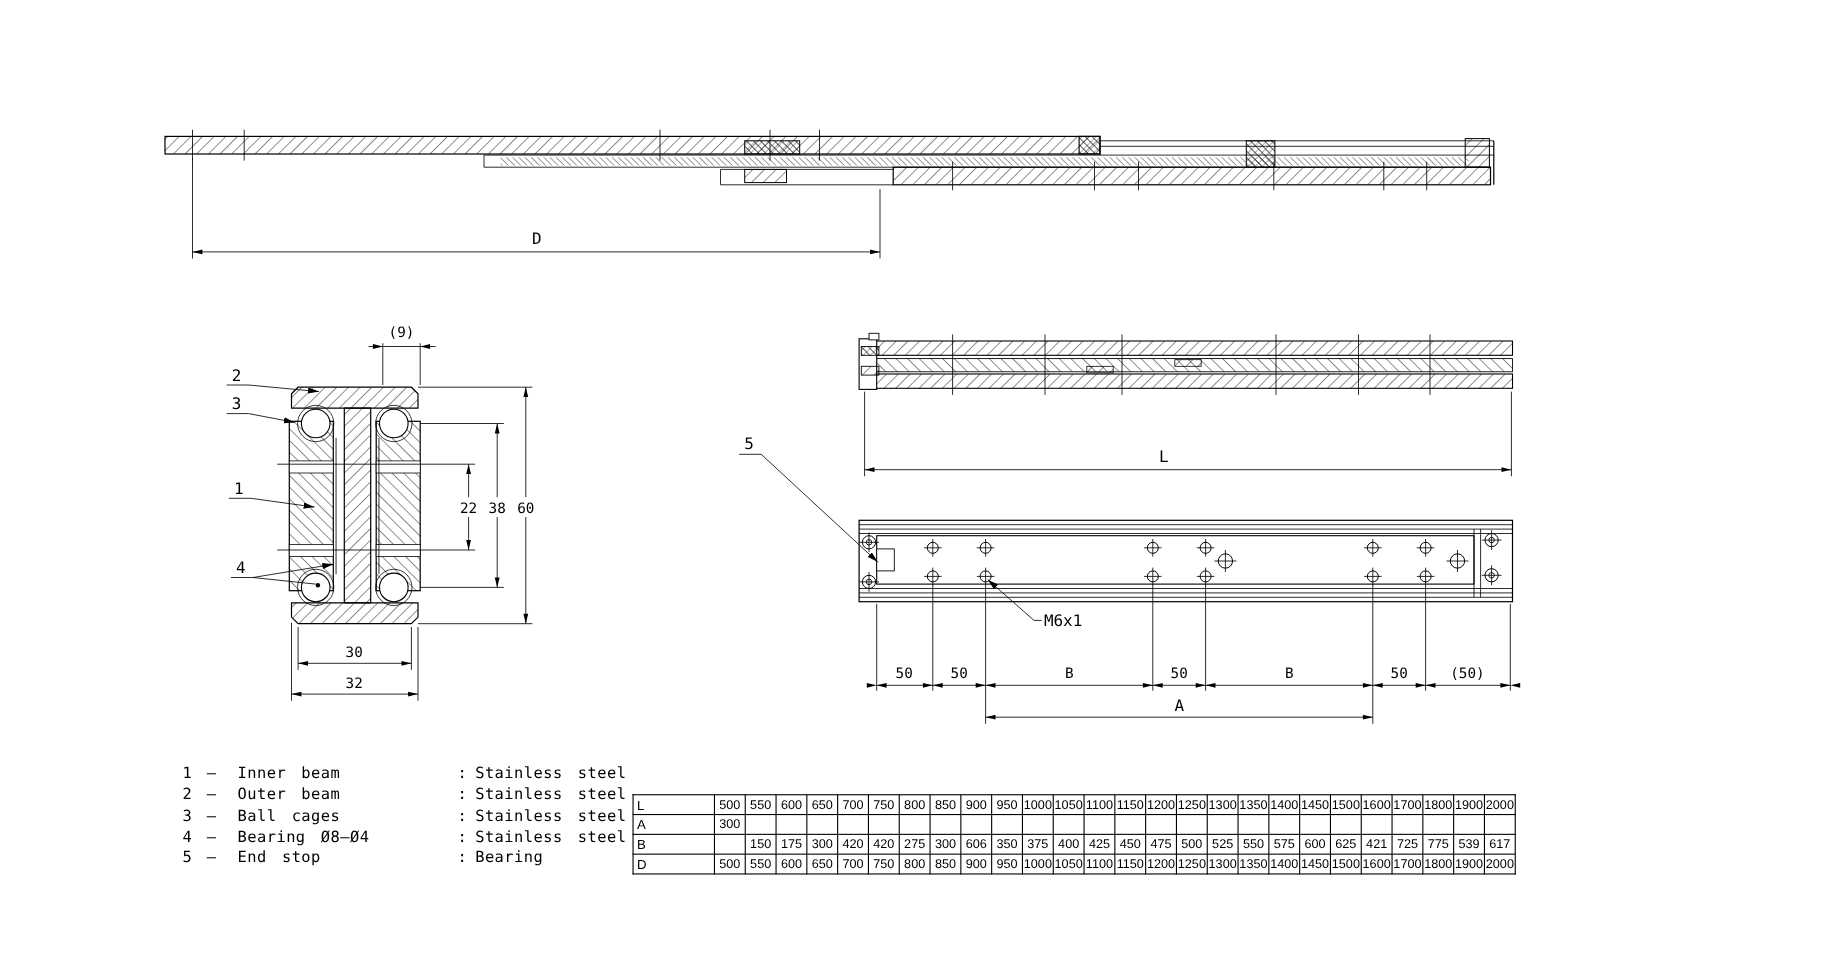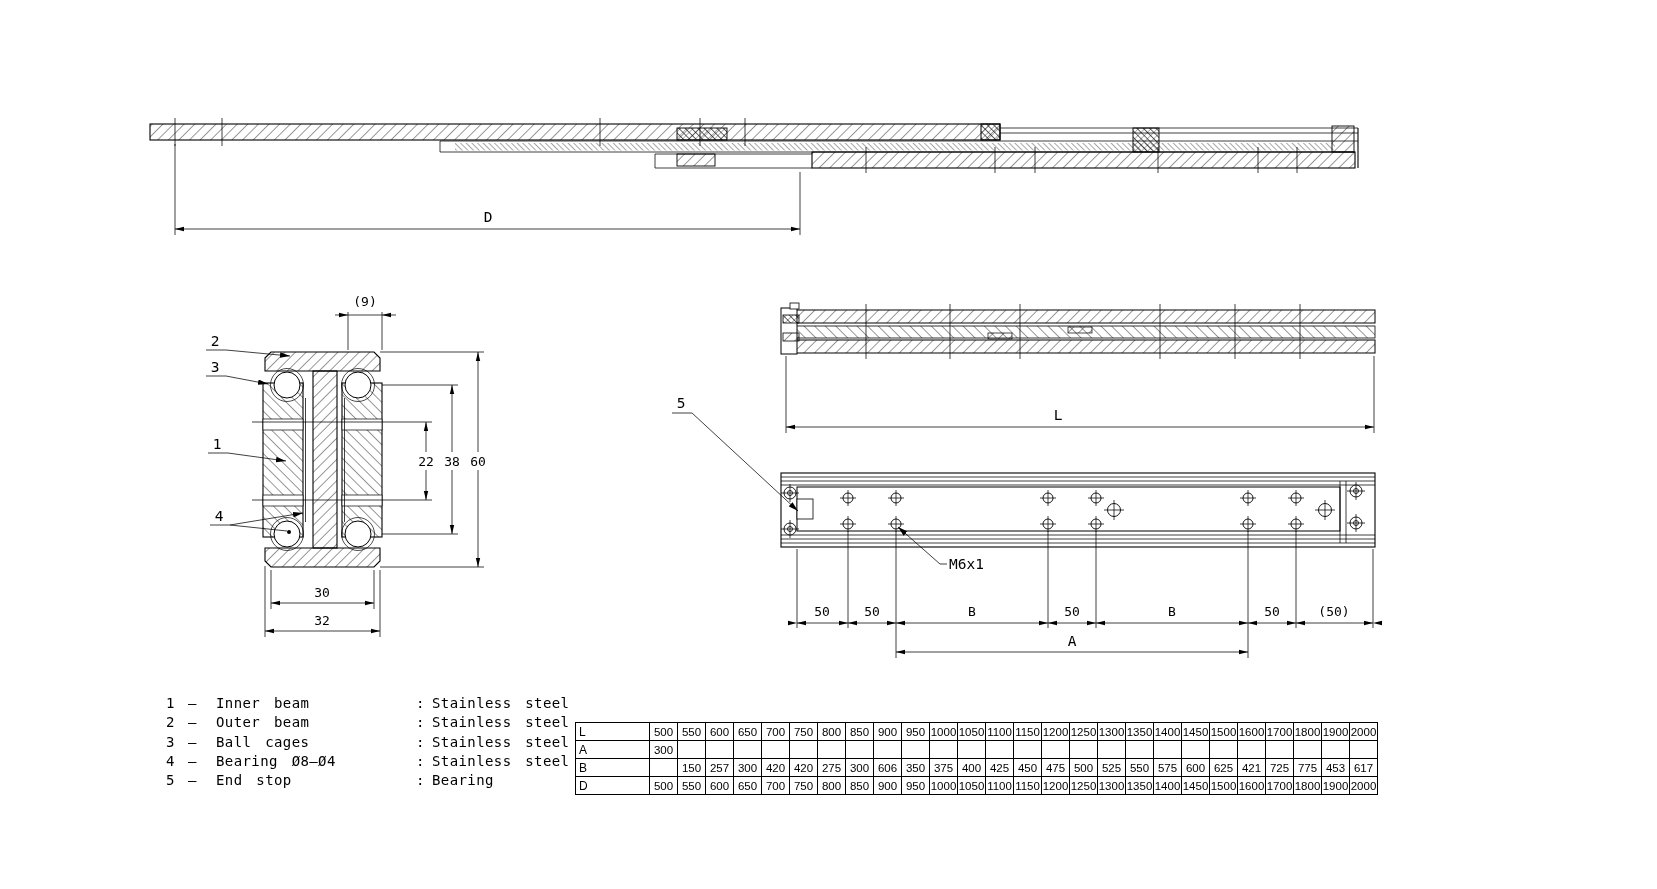--- a/index.html
+++ b/index.html
@@ -425,21 +425,21 @@
           <td class="val"></td>
           <td class="val"></td>
           <td class="val"></td>
           <td class="val"></td>
           <td class="val"></td>
         </tr>
         <tr>
           <td class="lbl">B</td>
           <td class="val"></td>
           <td class="val">150</td>
-          <td class="val">257</td>
+          <td class="val">175</td>
           <td class="val">300</td>
           <td class="val">420</td>
           <td class="val">420</td>
           <td class="val">275</td>
           <td class="val">300</td>
           <td class="val">606</td>
           <td class="val">350</td>
           <td class="val">375</td>
           <td class="val">400</td>
           <td class="val">425</td>
@@ -447,21 +447,21 @@
           <td class="val">475</td>
           <td class="val">500</td>
           <td class="val">525</td>
           <td class="val">550</td>
           <td class="val">575</td>
           <td class="val">600</td>
           <td class="val">625</td>
           <td class="val">421</td>
           <td class="val">725</td>
           <td class="val">775</td>
-          <td class="val">453</td>
+          <td class="val">539</td>
           <td class="val">617</td>
         </tr>
         <tr>
           <td class="lbl">D</td>
           <td class="val">500</td>
           <td class="val">550</td>
           <td class="val">600</td>
           <td class="val">650</td>
           <td class="val">700</td>
           <td class="val">750</td>

